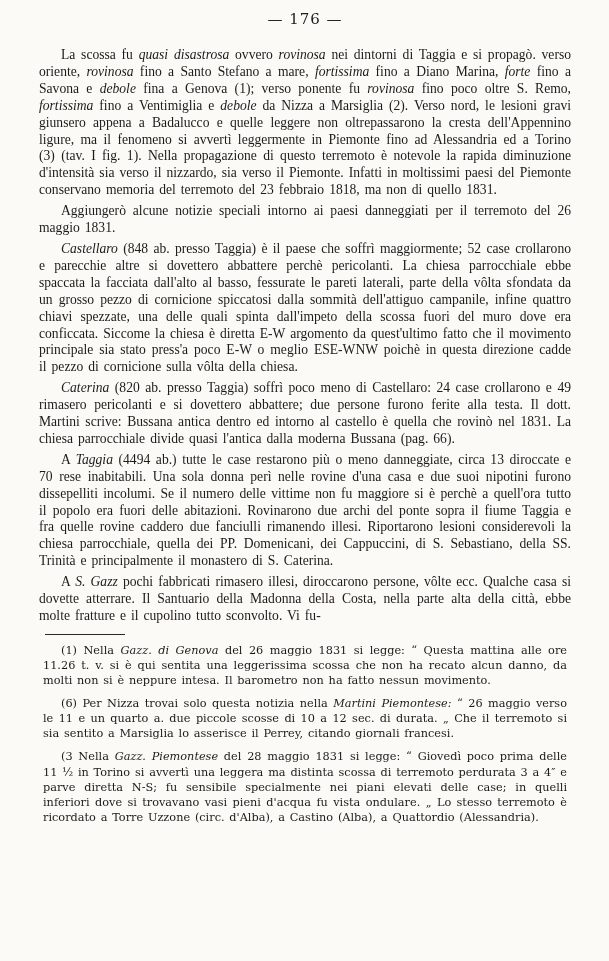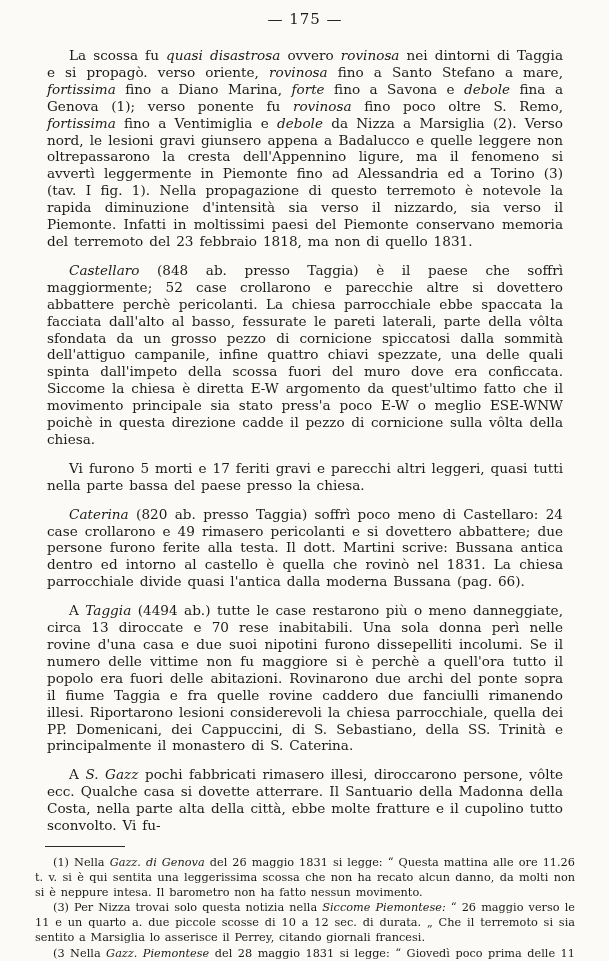--- a/index.html
+++ b/index.html
@@ -16,59 +16,60 @@
     overflow:hidden;
     position:relative;
   }
   .page-header {
     text-align:center;
     font-size:15px;
     margin:2px 0 19px 0;
     letter-spacing:1px;
   }
   .body-text .body-par {
-    margin:12px;
+    margin:4px;
     text-align:justify;
     text-indent:22px;
     font-size:13.6px;
     line-height:16.9px;
     word-spacing:1.6px;
+    font-family:Liberation Serif, serif;
   }
   .body-par i { font-style:italic; }
   .foot-rule {
     width:80px;
     border:none;
     border-top:1.6px solid #2b2926;
     margin:9px 0 8px 10px;
   }
   .footnotes .foot-par {
-    margin:0;
+    margin:8px;
     text-align:justify;
     text-indent:18px;
     font-size:11.3px;
     line-height:15.1px;
     word-spacing:1.2px;
   }
   .foot-par i { font-style:italic; }
 </style>
 </head>
 <body>
 
 <div class="page">
-  <div class="page-header">— 175 —</div>
+  <div class="page-header">— 176 —</div>
 
   <div class="body-text">
       <p class="body-par"><span>La scossa fu </span><i>quasi disastrosa</i><span> ovvero </span><i>rovinosa</i><span> nei dintorni di Taggia e si propagò. verso oriente, </span><i>rovinosa</i><span> fino a Santo Stefano a mare, </span><i>fortissima</i><span> fino a Diano Marina, </span><i>forte</i><span> fino a Savona e </span><i>debole</i><span> fina a Genova (1); verso ponente fu </span><i>rovinosa</i><span> fino poco oltre S. Remo, </span><i>fortissima</i><span> fino a Ventimiglia e </span><i>debole</i><span> da Nizza a Marsiglia (2). Verso nord, le lesioni gravi giunsero appena a Badalucco e quelle leggere non oltrepassarono la cresta dell'Appennino ligure, ma il fenomeno si avvertì leggermente in Piemonte fino ad Alessandria ed a Torino (3) (tav. I fig. 1). Nella propagazione di questo terremoto è notevole la rapida diminuzione d'intensità sia verso il nizzardo, sia verso il Piemonte. Infatti in moltissimi paesi del Piemonte conservano memoria del terremoto del 23 febbraio 1818, ma non di quello 1831.</span></p>
+      <p class="body-par"><span>Aggiungerò alcune notizie speciali intorno ai paesi danneggiati per il terremoto del 26 maggio 1831.</span></p>
       <p class="body-par"><i>Castellaro</i><span> (848 ab. presso Taggia) è il paese che soffrì maggiormente; 52 case crollarono e parecchie altre si dovettero abbattere perchè pericolanti. La chiesa parrocchiale ebbe spaccata la facciata dall'alto al basso, fessurate le pareti laterali, parte della vôlta sfondata da un grosso pezzo di cornicione spiccatosi dalla sommità dell'attiguo campanile, infine quattro chiavi spezzate, una delle quali spinta dall'impeto della scossa fuori del muro dove era conficcata. Siccome la chiesa è diretta E-W argomento da quest'ultimo fatto che il movimento principale sia stato press'a poco E-W o meglio ESE-WNW poichè in questa direzione cadde il pezzo di cornicione sulla vôlta della chiesa.</span></p>
-      <p class="body-par"><span>Vi furono 5 morti e 17 feriti gravi e parecchi altri leggeri, quasi tutti nella parte bassa del paese presso la chiesa.</span></p>
       <p class="body-par"><i>Caterina</i><span> (820 ab. presso Taggia) soffrì poco meno di Castellaro: 24 case crollarono e 49 rimasero pericolanti e si dovettero abbattere; due persone furono ferite alla testa. Il dott. Martini scrive: Bussana antica dentro ed intorno al castello è quella che rovinò nel 1831. La chiesa parrocchiale divide quasi l'antica dalla moderna Bussana (pag. 66).</span></p>
       <p class="body-par"><span>A </span><i>Taggia</i><span> (4494 ab.) tutte le case restarono più o meno danneggiate, circa 13 diroccate e 70 rese inabitabili. Una sola donna perì nelle rovine d'una casa e due suoi nipotini furono dissepelliti incolumi. Se il numero delle vittime non fu maggiore si è perchè a quell'ora tutto il popolo era fuori delle abitazioni. Rovinarono due archi del ponte sopra il fiume Taggia e fra quelle rovine caddero due fanciulli rimanendo illesi. Riportarono lesioni considerevoli la chiesa parrocchiale, quella dei PP. Domenicani, dei Cappuccini, di S. Sebastiano, della SS. Trinità e principalmente il monastero di S. Caterina.</span></p>
       <p class="body-par"><span>A </span><i>S. Gazz</i><span> pochi fabbricati rimasero illesi, diroccarono persone, vôlte ecc. Qualche casa si dovette atterrare. Il Santuario della Madonna della Costa, nella parte alta della città, ebbe molte fratture e il cupolino tutto sconvolto. Vi fu-</span></p>
     </div>
 
   <hr class="foot-rule">
 
   <div class="footnotes">
       <p class="foot-par"><span>(1) Nella </span><i>Gazz. di Genova</i><span> del 26 maggio 1831 si legge: “ Questa mattina alle ore 11.26 t. v. si è qui sentita una leggerissima scossa che non ha recato alcun danno, da molti non si è neppure intesa. Il barometro non ha fatto nessun movimento.</span></p>
-      <p class="foot-par"><span>(3) Per Nizza trovai solo questa notizia nella </span><i>Siccome Piemontese:</i><span> “ 26 maggio verso le 11 e un quarto a. due piccole scosse di 10 a 12 sec. di durata. „ Che il terremoto si sia sentito a Marsiglia lo asserisce il Perrey, citando giornali francesi.</span></p>
+      <p class="foot-par"><span>(6) Per Nizza trovai solo questa notizia nella </span><i>Martini Piemontese:</i><span> “ 26 maggio verso le 11 e un quarto a. due piccole scosse di 10 a 12 sec. di durata. „ Che il terremoto si sia sentito a Marsiglia lo asserisce il Perrey, citando giornali francesi.</span></p>
       <p class="foot-par"><span>(3 Nella </span><i>Gazz. Piemontese</i><span> del 28 maggio 1831 si legge: “ Giovedì poco prima delle 11 ½ in Torino si avvertì una leggera ma distinta scossa di terremoto perdurata 3 a 4″ e parve diretta N-S; fu sensibile specialmente nei piani elevati delle case; in quelli inferiori dove si trovavano vasi pieni d'acqua fu vista ondulare. „ Lo stesso terremoto è ricordato a Torre Uzzone (circ. d'Alba), a Castino (Alba), a Quattordio (Alessandria).</span></p>
     </div>
 </div>
 
 </body></html>

